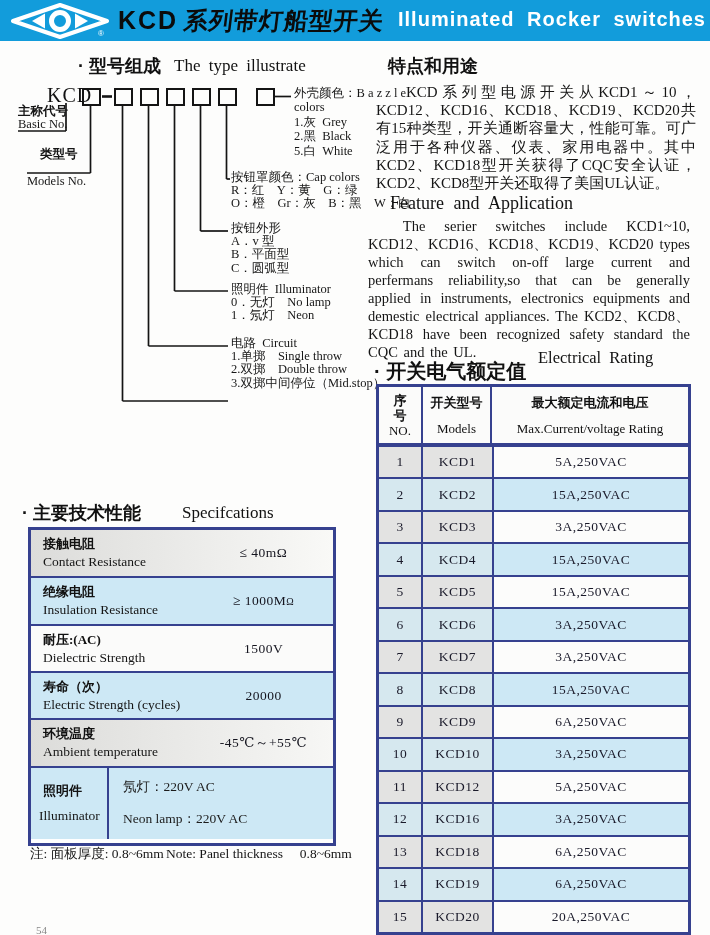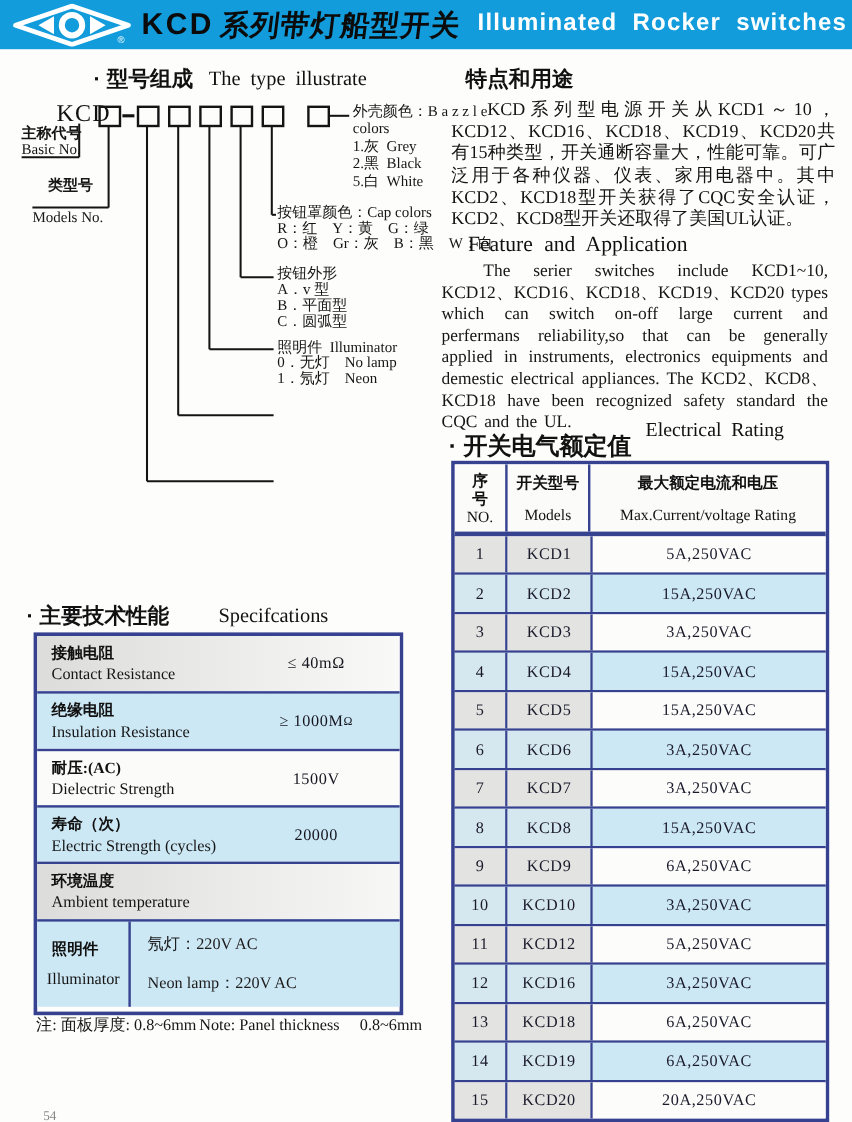--- a/index.html
+++ b/index.html
@@ -166,20 +166,26 @@
     <div class="dline">B．平面型</div>
     <div class="dline">C．圆弧型</div>
   </div>
 
   <div class="dblock" style="left:231px;top:283px;">
     <div class="dline">照明件  Illuminator</div>
     <div class="dline">0．无灯　No lamp</div>
     <div class="dline">1．氖灯　Neon</div>
   </div>
 
+  <div class="dblock" style="left:231px;top:337px;">
+    <div class="dline">电路  Circuit</div>
+    <div class="dline">1.单掷　Single throw</div>
+    <div class="dline">2.双掷　Double throw</div>
+    <div class="dline">3.双掷中间停位（Mid.stop）</div>
+  </div>
 
 
   <span class="abs sec-title-cn" style="left:388px;top:54px;">特点和用途</span>
   <div id="features-body-cn">KCD系列型电源开关从KCD1～10，KCD12、KCD16、KCD18、KCD19、KCD20共有15种类型，开关通断容量大，性能可靠。可广泛用于各种仪器、仪表、家用电器中。其中KCD2、KCD18型开关获得了CQC安全认证，KCD2、KCD8型开关还取得了美国UL认证。</div>
   <span id="features-title-en">Feature and Application</span>
   <div id="features-body-en">The serier switches include KCD1~10, KCD12、KCD16、KCD18、KCD19、KCD20 types which can switch on-off large current and perfermans reliability,so that can be generally applied in instruments, electronics equipments and demestic electrical appliances. The KCD2、KCD8、KCD18 have been recognized safety standard the CQC and the UL.</div>
 
   <span class="abs sec-title-cn" style="left:374px;top:358px;font-size:20px;">· 开关电气额定值</span>
   <span class="abs sec-title-en" style="left:538px;top:348px;font-size:16.5px;">Electrical Rating</span>
 
@@ -306,20 +312,23 @@
     <div class="sp-row sp-r4">
       <span class="sp-cn">寿命（次）</span>
       <span class="sp-en">Electric Strength (cycles)</span>
       <span class="sp-val">
           <span>20000</span>
         </span>
     </div>
     <div class="sp-row sp-r5">
       <span class="sp-cn">环境温度</span>
       <span class="sp-en">Ambient temperature</span>
+      <span class="sp-val">
+          <span>-45℃～+55℃</span>
+        </span>
     </div>
     <div class="sp-row sp-r6">
       <div id="sp-r6-divider"></div>
       <span class="sp6-cn">照明件</span>
       <span class="sp6-en">Illuminator</span>
       <span class="sp6-v1">氖灯：220V AC</span>
       <span class="sp6-v2">Neon lamp：220V AC</span>
     </div>
   </div>
 

